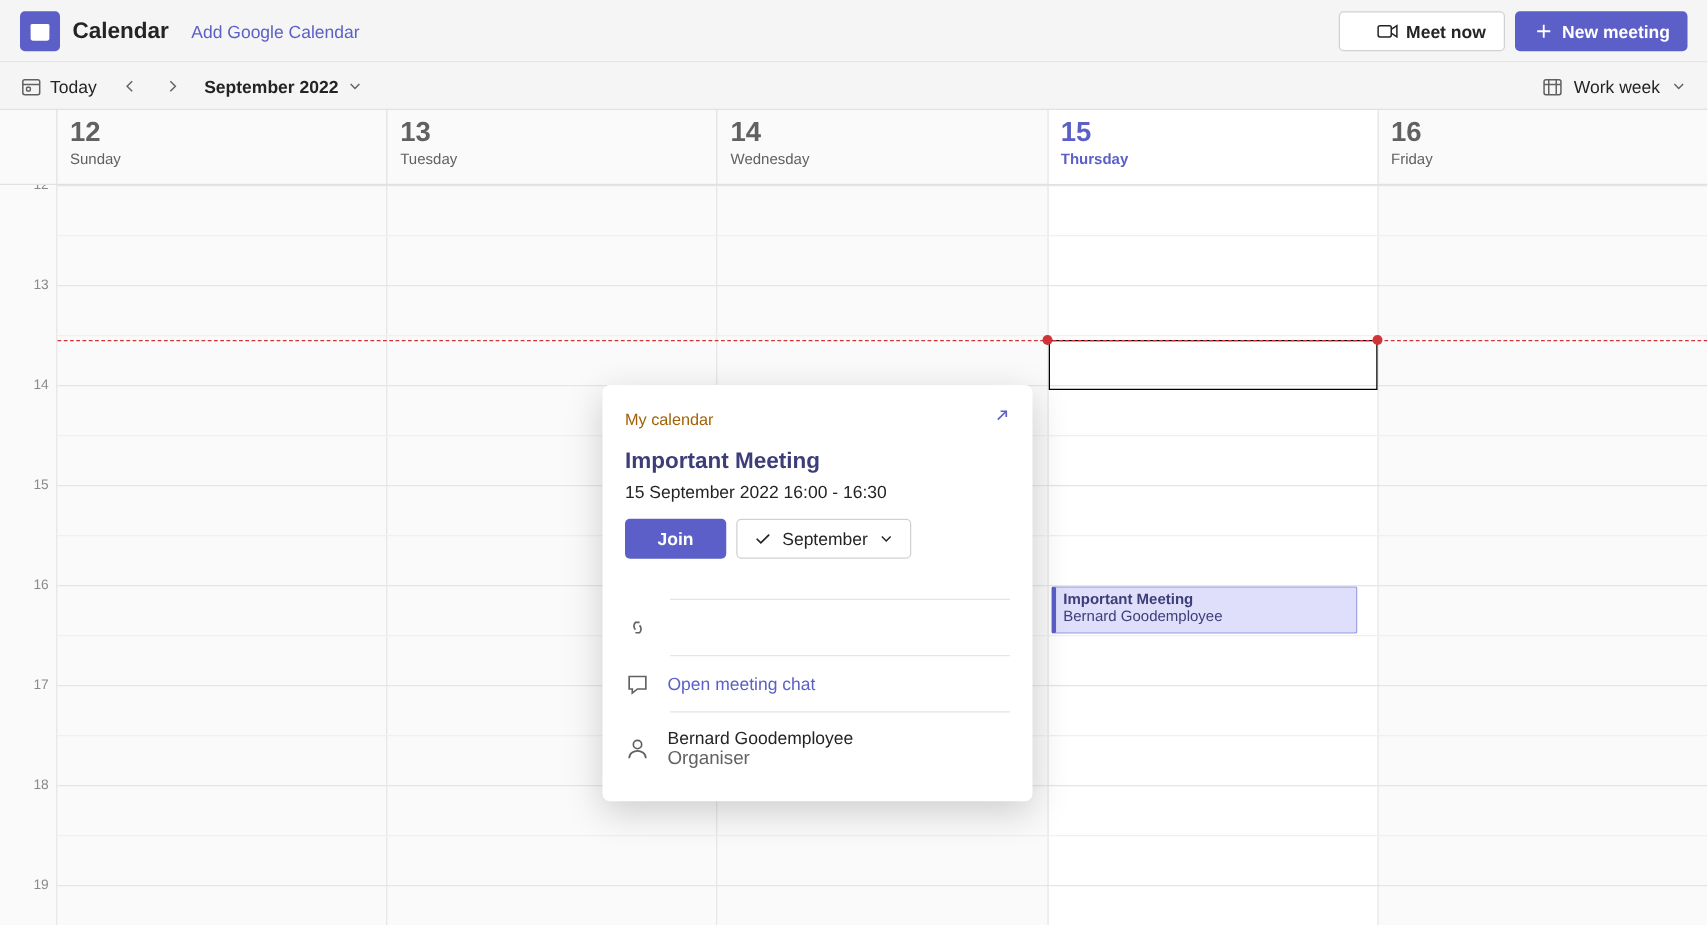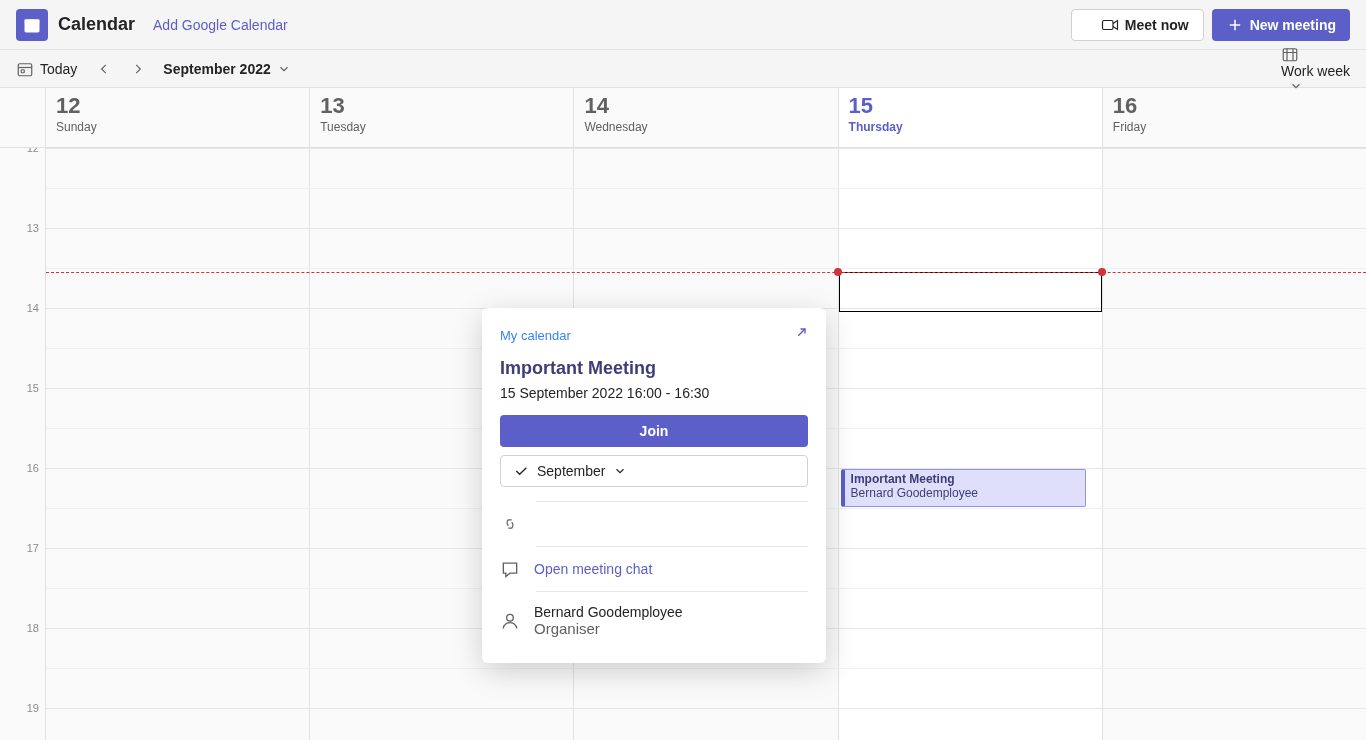--- a/index.html
+++ b/index.html
@@ -20,21 +20,21 @@
 
   
   .toolbar { height:38px; background:#f5f5f5; display:flex; align-items:center; padding:0 16px; border-bottom:1px solid #e1e1e1; font-size:14px; color:#242424; }
   .tool-item { display:flex; align-items:center; cursor:pointer; }
   .today-ico { width:18px; height:18px; margin-right:6px; stroke:#616161; fill:none; }
   .nav-arrow { width:34px; height:34px; display:flex; align-items:center; justify-content:center; cursor:pointer; }
   .nav-arrow svg { width:14px; height:14px; stroke:#616161; fill:none; }
   .month-lbl { font-weight:700; margin-left:8px; margin-right:6px; }
   .chev { width:14px; height:14px; stroke:#616161; fill:none; }
   .toolbar-spacer { flex:1; }
-  .view-sel { display:flex; cursor:pointer;flex-direction:column; }
+  .view-sel { display:flex; align-items:center; cursor:pointer; }
   .view-ico { width:18px; height:18px; margin-right:8px; stroke:#616161; fill:none; }
 
   
   .cal-header { display:flex; height:60px; border-bottom:1px solid #e1e1e1; background:#fafafa; }
   .time-gutter-head { width:46px; border-right:1px solid #e1e1e1; }
   .day-head { flex:1; border-right:1px solid #e1e1e1; padding:6px 10px; }
   .day-head:last-child { border-right:none; }
   .day-num { font-size:22px; font-weight:600; color:#616161; line-height:1.1; }
   .day-name { font-size:12px; color:#616161; margin-top:2px; }
   .day-head.today { background:#fff; }
@@ -57,25 +57,25 @@
   
   .event { position:absolute; left:2px; right:16px; border:1px solid #9095e0; border-left:4px solid #5b5fc7; background:#dfdffb; border-radius:2px; padding:2px 6px; font-size:12px; color:#3d3e78; cursor:pointer; z-index:3; }
   .event .ev-title { font-weight:600; display:block; }
   .event .ev-sub { display:block; }
 
   
   .time-select { position:absolute; left:0; right:0; border:1px solid #000; background:transparent; z-index:4; }
 
   
   .popover { position:absolute; width:344px; background:#fff; border-radius:6px; box-shadow:0 8px 30px rgba(0,0,0,.18); z-index:20; padding:18px 18px 14px 18px; font-size:14px; }
-  .pop-top { display:flex; justify-content:space-between; align-items:center; color:#3b82f6; font-size:13px; margin-bottom:14px;text-align:center; }
+  .pop-top { display:flex; justify-content:space-between; align-items:center; color:#a16207; font-size:13px; margin-bottom:14px;text-align:center; }
   .expand-ico { width:18px; height:18px; stroke:#5b5fc7; fill:none; cursor:pointer; }
   .pop-title { font-size:18px; font-weight:700; color:#3d3e78; margin-bottom:6px; }
   .pop-time  { font-size:14px; color:#242424; margin-bottom:14px; }
-  .pop-actions { display:flex; gap:8px; margin-bottom:14px;flex-direction:column; }
+  .pop-actions { display:flex; gap:8px; margin-bottom:32px; }
   .join-btn { background:#5b5fc7; color:#fff; border:none; height:32px; padding:0 26px; border-radius:4px; font-weight:600; cursor:pointer; font-size:14px; }
   .status-btn { border:1px solid #d1d1d1; background:#fff; height:32px; padding:0 12px; border-radius:4px; display:flex; align-items:center; gap:8px; cursor:pointer; font-size:14px; }
   .status-btn svg { width:16px; height:16px; stroke:#242424; fill:none; }
   .pop-sep { height:1px; background:#e5e5e5; margin:0 -0px 0 36px; }
   .pop-row { display:flex; align-items:center; gap:14px; padding:12px 0; }
   .pop-row svg { width:20px; height:20px; stroke:#616161; fill:none; flex-shrink:0; }
   .link-row a { color:#5b5fc7; text-decoration:none; overflow:hidden; text-overflow:ellipsis; white-space:nowrap; display:block; max-width:260px; }
   .chat-row span { color:#5b5fc7; cursor:pointer; }
   .org-row .name { font-size:14px; }
   .org-row .role { font-size:15px; color:#616161; }

